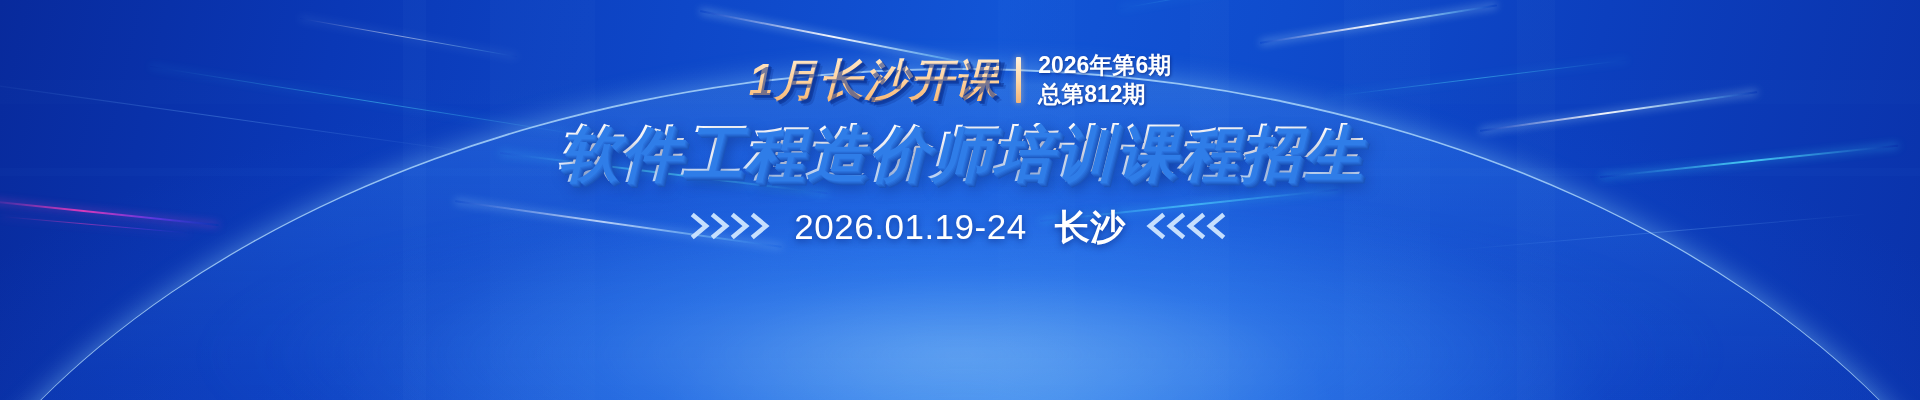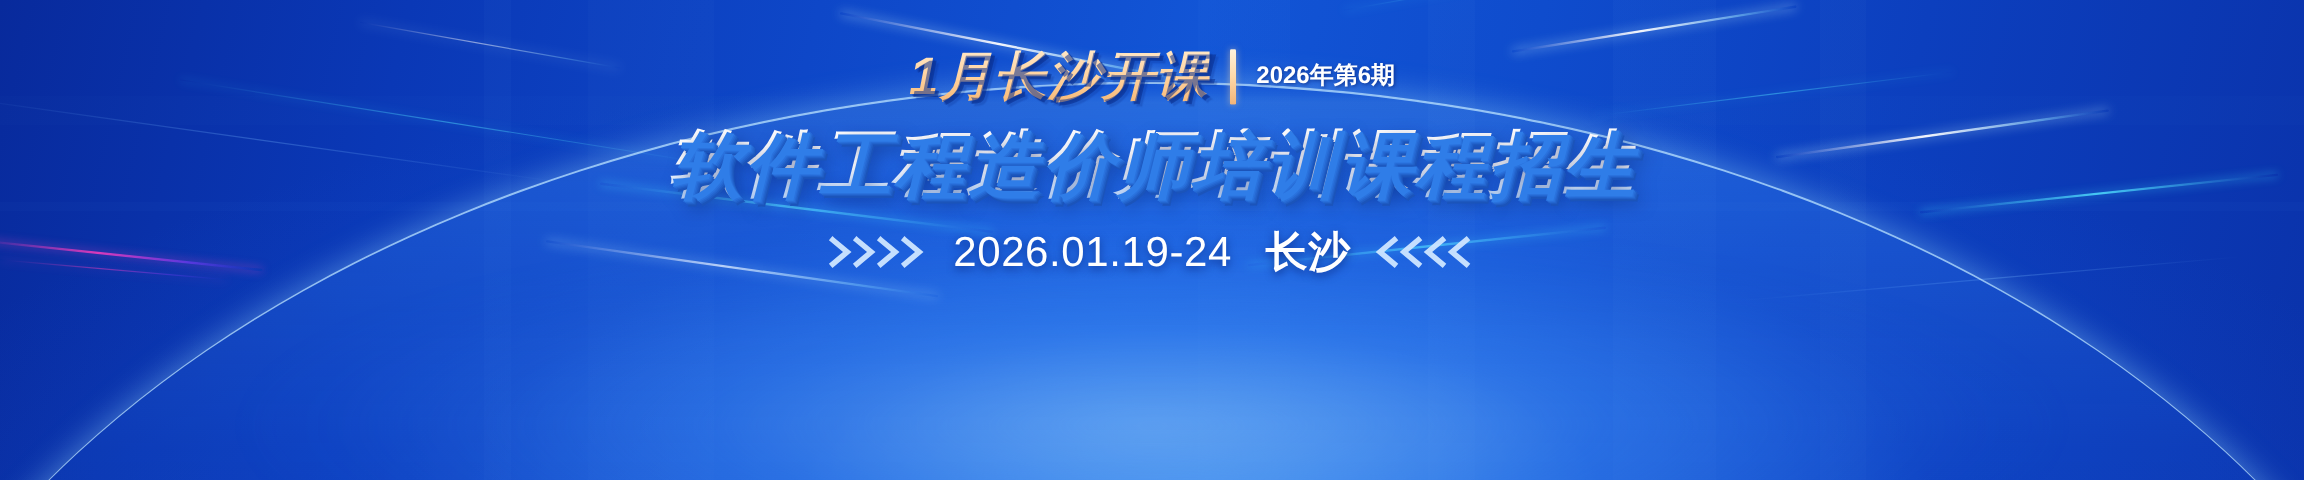--- a/index.html
+++ b/index.html
@@ -67,38 +67,38 @@
   .s-c{background:linear-gradient(90deg, rgba(0,220,255,0) 0%, rgba(80,225,255,.85) 50%, rgba(0,200,255,0) 100%);
        box-shadow:0 0 8px rgba(70,220,255,.7);}
   .s-b{background:linear-gradient(90deg, rgba(90,160,255,0) 0%, rgba(120,185,255,.55) 50%, rgba(90,160,255,0) 100%);}
   .s-m{background:linear-gradient(90deg, rgba(255,0,180,0) 0%, rgba(255,60,190,.85) 45%, rgba(140,60,255,.6) 75%, rgba(255,0,180,0) 100%);
        box-shadow:0 0 8px rgba(255,70,200,.6);}
   .s-thin{height:1px;opacity:.55;}
 
   
   #content{
     position:absolute;inset:0;display:flex;flex-direction:column;
-    align-items:center;justify-content:flex-start;padding-top:36px;
+    align-items:center;justify-content:flex-start;padding-top:52px;
   }
 
   .row-kicker{display:flex;align-items:center;gap:17px;height:56px;}
 
   .kicker{
     font-size:44px;font-weight:bold;font-style:italic;letter-spacing:1px;
     color:#ffd9ab;line-height:1;white-space:nowrap;
     background:linear-gradient(180deg,#ffe7c6 0%,#ffd09a 55%,#f6b877 100%);
     -webkit-background-clip:text;background-clip:text;color:transparent;
     text-shadow:3px 3px 0 rgba(10,45,140,.55);
     filter:drop-shadow(2px 2px 0 rgba(12,50,150,.5));
   }
   .kdiv{width:5px;height:46px;border-radius:1px;
     background:linear-gradient(180deg,#fff2dc 0%,#ffd9a8 50%,#f2b478 100%);
     box-shadow:0 0 6px rgba(255,215,160,.55);}
   .kmeta{display:flex;flex-direction:column;justify-content:center;gap:2px;
-    color:#ffffff;font-size:20px;font-weight:bold;line-height:1.16;white-space:nowrap;
+    color:#ffffff;font-size:23px;font-weight:bold;line-height:1.16;white-space:nowrap;
     text-shadow:1px 1px 3px rgba(6,30,110,.65);}
 
   .maintitle{
     margin-top:15px;
     font-size:60px;font-weight:bold;font-style:italic;letter-spacing:2px;
     line-height:1;white-space:nowrap;color:#ffffff;
     background:linear-gradient(180deg,#ffffff 0%,#ffffff 52%,#dcecff 74%,#bfdcff 100%);
     -webkit-background-clip:text;background-clip:text;color:transparent;
     text-shadow:
       2px 2px 0 #2f7de8, 3px 3px 0 #2a72dd, 4px 4px 0 #2568d2,
@@ -144,20 +144,21 @@
   <div class="domeglow"></div>
   <div class="dome"></div>
 
   <div id="content">
 
     <div class="row-kicker">
       <div class="kicker">1月长沙开课</div>
       <div class="kdiv"></div>
       <div class="kmeta">
         <span>2026年第6期</span>
+        <span>总第812期</span>
       </div>
     </div>
 
     <div class="maintitle">软件工程造价师培训课程招生</div>
 
     <div class="row-date">
       <span class="chev">
         <svg width="86" height="30" viewBox="0 0 86 30" aria-hidden="true">
           <g fill="none" stroke="#cfe6ff" stroke-width="4.6" stroke-linecap="square" stroke-linejoin="miter" opacity="0.95">
             <polyline points="4,5 16,15 4,25"></polyline>

